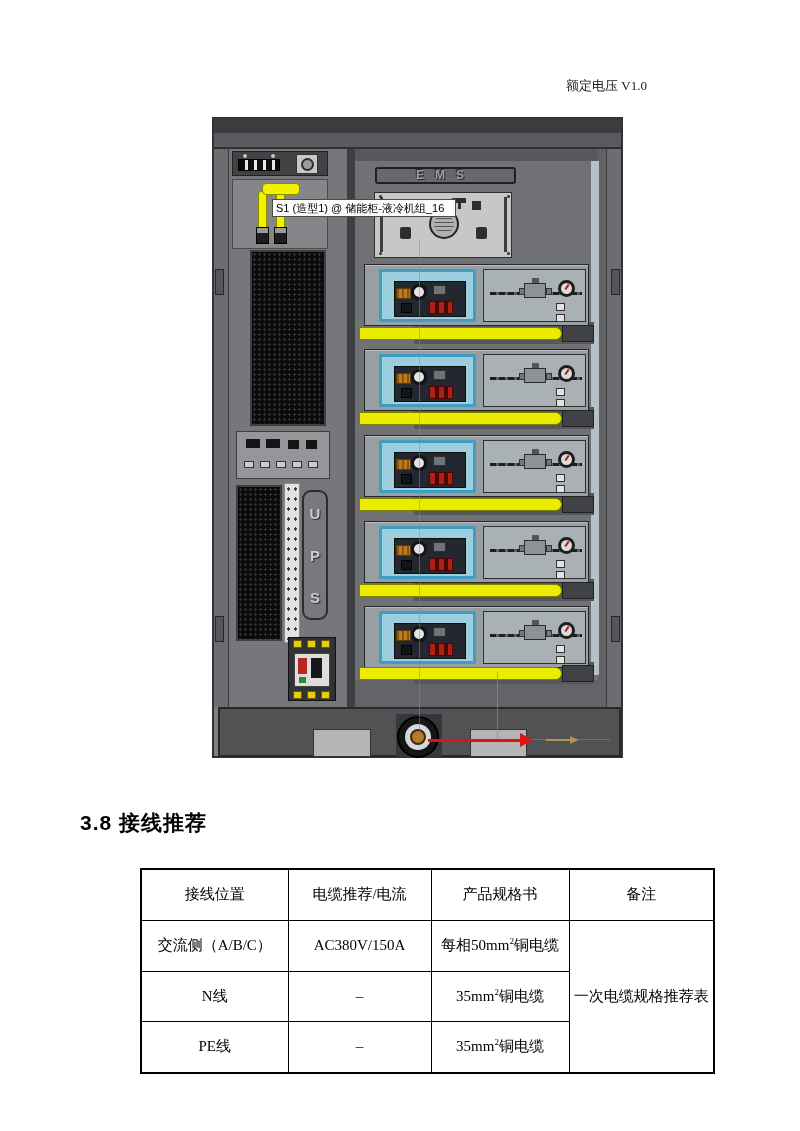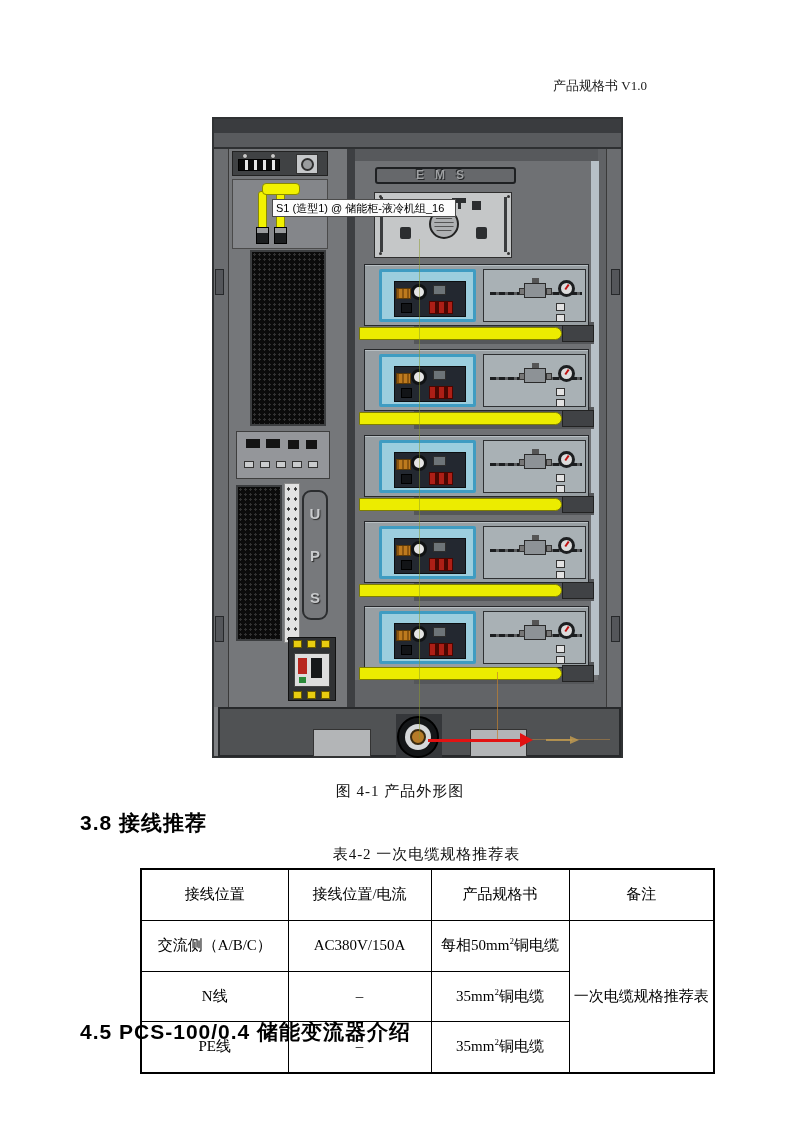--- a/index.html
+++ b/index.html
@@ -113,21 +113,21 @@
   .ann-orange-h { left:310px; top:620px; width:86px; height:1px; background:#c08a40; opacity:.5; z-index:5; }
 
   
   .cad-tooltip { left:58px; top:80px; width:184px; height:18px; background:#fcfcfc; border:1px solid #4a4a4a; font-family:"Liberation Sans", sans-serif; font-size:11px; line-height:16px; padding:0 3px; color:#000; white-space:nowrap; z-index:50; }
 </style>
 </head>
 <body>
 
 <div class="page">
 
-  <div class="abs hdr">产品规格书 V1.0</div>
+  <div class="abs hdr">额定电压 V1.0</div>
 
   <div class="abs" id="cabinet">
     <div class="abs f-topbar1"></div>
     <div class="abs f-topbar2"></div>
     <div class="abs f-topline"></div>
     <div class="abs f-stileL"></div>
     <div class="abs f-stileR"></div>
     <div class="abs f-hinge" style="left:1px;top:150px;"></div>
     <div class="abs f-hinge" style="left:1px;top:497px;"></div>
     <div class="abs f-hinge" style="left:397px;top:150px;"></div>
@@ -350,31 +350,29 @@
       <div class="busbar-dark" style="top: 377px;"></div>
       <div class="busbar" style="top: 379px;"></div>
       <div class="busbar-shelf" style="top: 460px;"></div>
       <div class="busbar-dark" style="top: 463px;"></div>
       <div class="busbar" style="top: 465px;"></div>
       <div class="busbar-shelf" style="top: 543px;"></div>
       <div class="busbar-dark" style="top: 546px;"></div>
       <div class="busbar" style="top: 548px;"></div>
     </div>
 
-  <div class="abs fig-caption">图 4-1 产品外形图</div>
 
   <div class="abs h-sec h44">3.8 接线推荐</div>
 
-  <div class="abs tbl-caption">表4-2  一次电缆规格推荐表</div>
 
   <table class="spec">
     <tbody>
         <tr>
       <th class="c1">接线位置</th>
-      <th class="c2">接线位置/电流</th>
+      <th class="c2">电缆推荐/电流</th>
       <th class="c3">产品规格书</th>
       <th class="c4">备注</th>
     </tr>
     <tr>
       <td>交流侧（A/B/C）</td>
       <td>AC380V/150A</td>
       <td><span>每相50mm</span><sup>2</sup><span>铜电缆</span></td>
       <td rowspan="3">一次电缆规格推荐表</td>
     </tr>
     <tr>
@@ -383,16 +381,15 @@
       <td><span>35mm</span><sup>2</sup><span>铜电缆</span></td>
     </tr>
     <tr>
       <td>PE线</td>
       <td>–</td>
       <td><span>35mm</span><sup>2</sup><span>铜电缆</span></td>
     </tr>
   </tbody>
     </table>
 
-  <div class="abs h-sec h45">4.5 PCS-100/0.4 储能变流器介绍</div>
 
 
 </div>
 
 </body></html>

